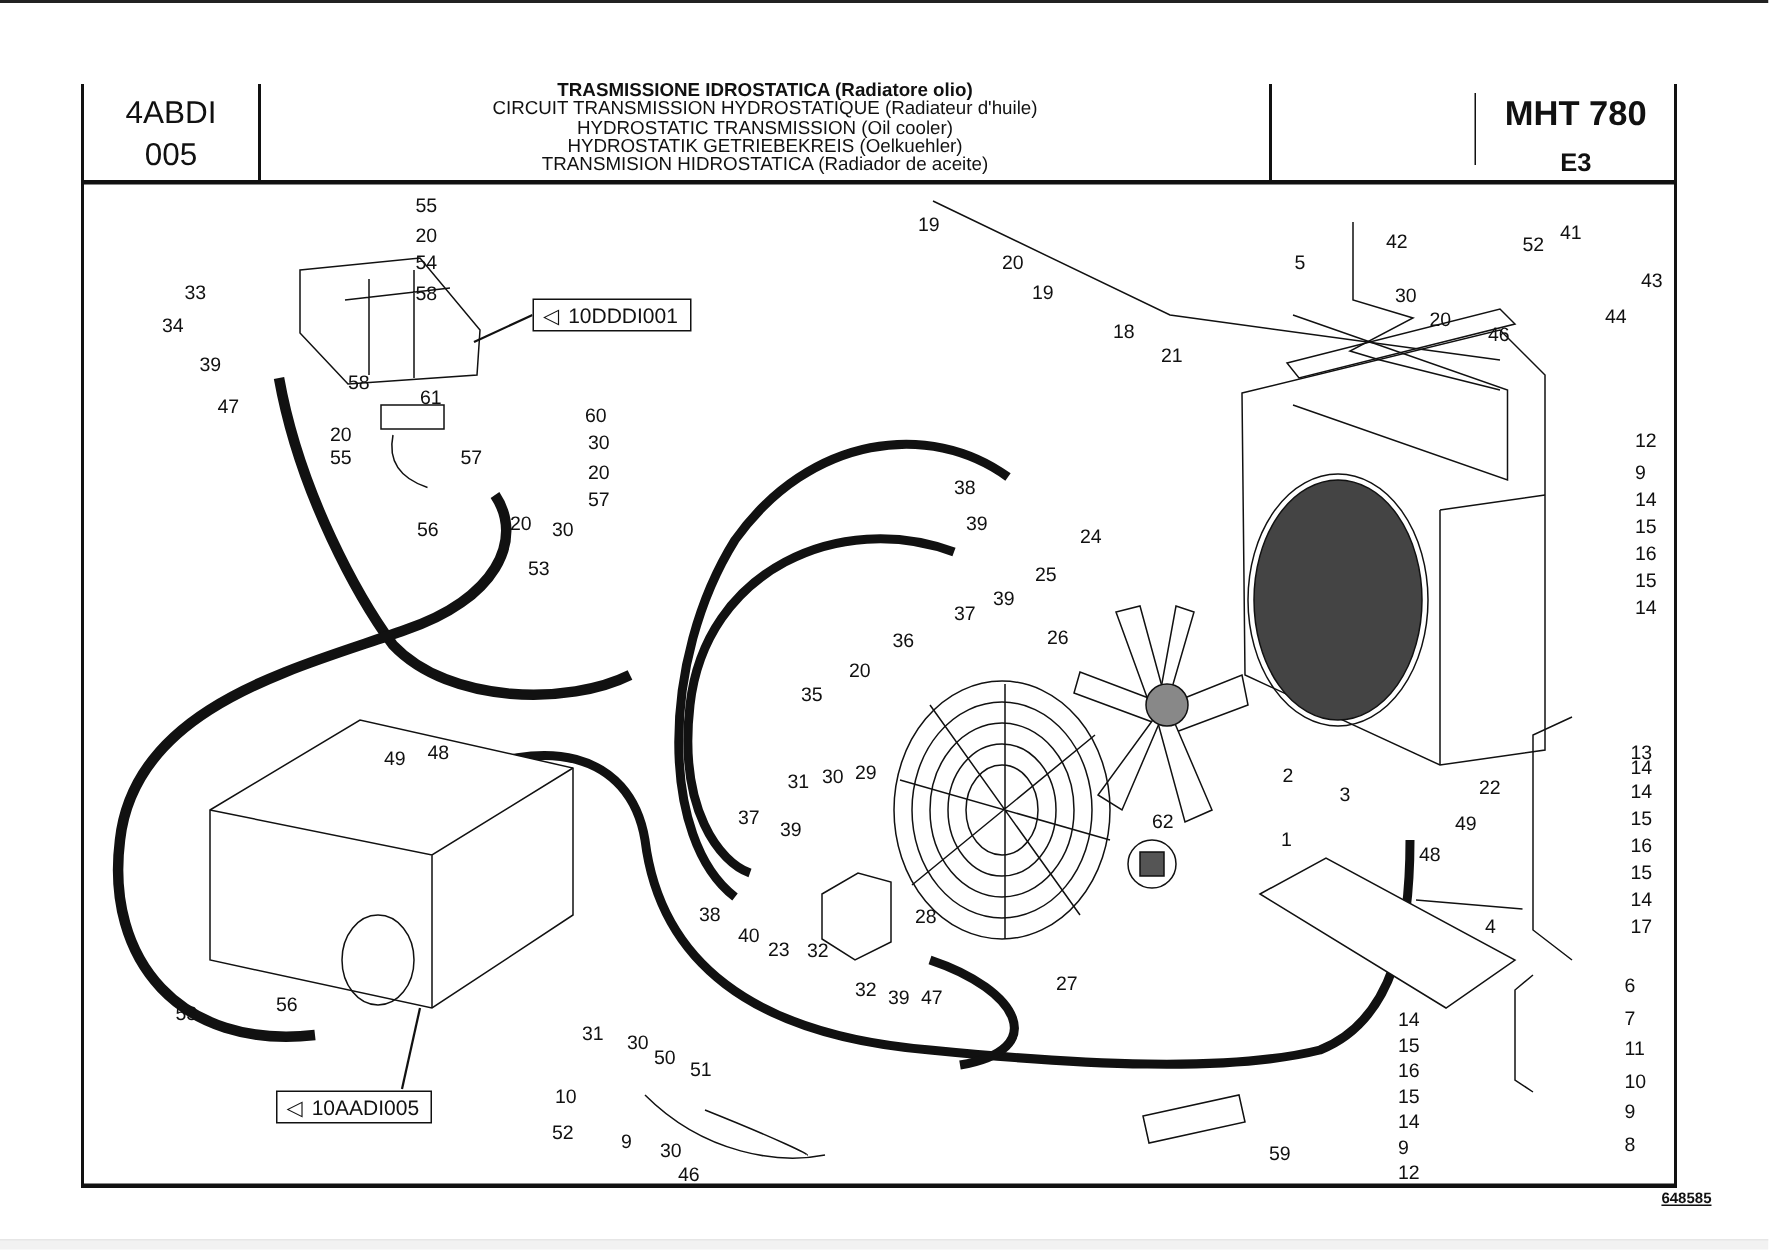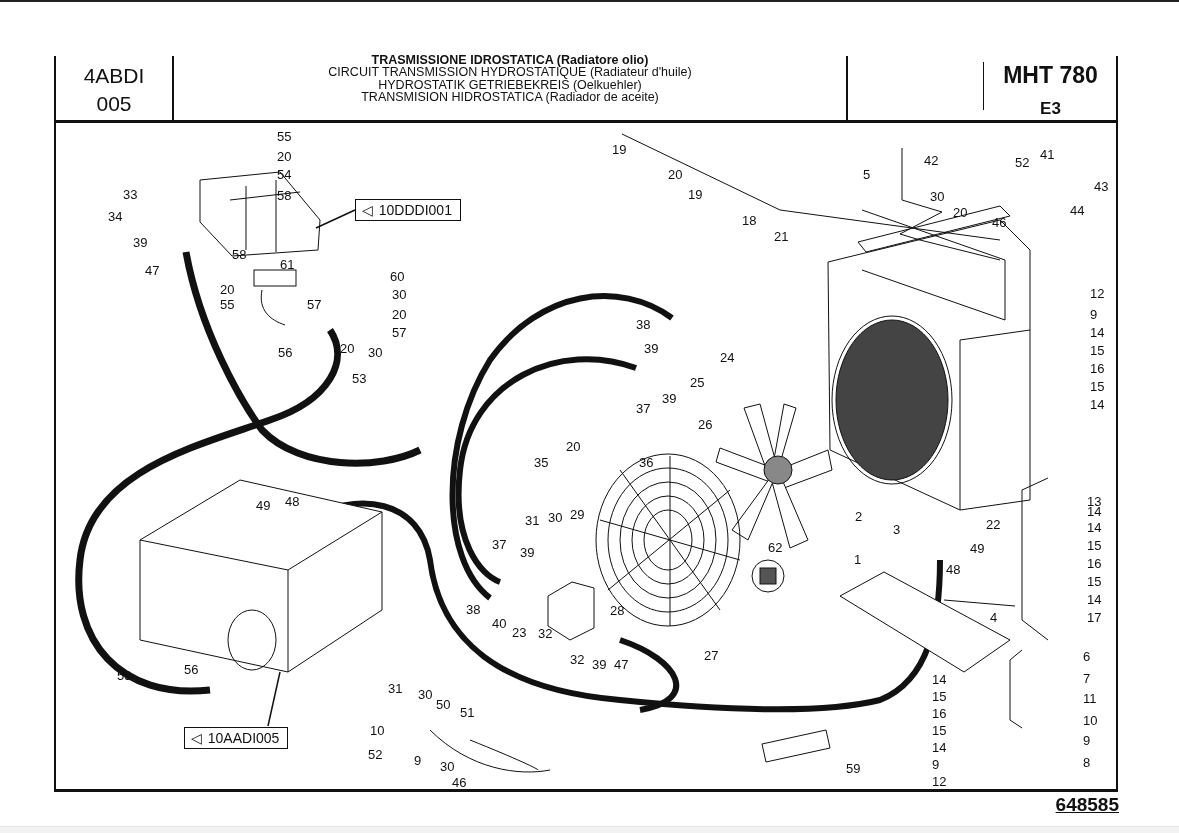--- a/index.html
+++ b/index.html
@@ -8,21 +8,21 @@
   .bottomband { position:absolute; left:0; top:826px; width:1179px; height:7px; background:#f2f2f2; border-top:1px solid #e6e6e6; }
   .frame { position:absolute; left:54px; top:56px; width:1064px; height:736px; border-left:2px solid #111; border-right:2px solid #111; border-bottom:3px solid #111; box-sizing:border-box; }
   .hdr-line { position:absolute; left:54px; top:120px; width:1064px; height:3px; background:#111; }
   .hdr-sep { position:absolute; width:2px; background:#111; }
   .code-box { position:absolute; left:56px; top:58px; width:116px; height:62px; text-align:center; font-weight:normal; font-size:21px; line-height:28px; padding-top:4px; box-sizing:border-box; }
   .title-box { position:absolute; left:174px; top:54px; width:672px; text-align:center; font-size:12.5px; line-height:12.3px; }
   .title-box .b { font-weight:bold; }
   .model-box { position:absolute; left:985px; top:58px; width:131px; text-align:center; font-weight:bold; }
   .model-box .m { font-size:23px; line-height:30px; margin-top:2px; }
   .model-box .e { font-size:17px; line-height:22px; margin-top:8px; }
-  .docnum { position:absolute; right:60px; top:794px; font-weight:bold; font-size:19px;text-decoration:underline; }
+  .docnum { position:absolute; right:38px; top:794px; font-weight:bold; font-size:10px;text-decoration:underline; }
   svg.diagram { position:absolute; left:0; top:0; }
   .lbl { position:absolute; font-size:13px; line-height:13px; white-space:nowrap; }
   .ref { position:absolute; border:1.5px solid #111; background:#fff; font-size:14px; height:22px; line-height:22px; padding:0 8px 0 6px; display:flex; align-items:center; gap:6px; box-sizing:border-box; }
   .ref .tri { font-size:14px; }
 </style>
 </head>
 <body>
 
 <div class="topline"></div>
 <div class="bottomband"></div>
@@ -35,20 +35,21 @@
 <div class="hdr-sep" style="left:983px;top:62px;height:48px;width:1px;"></div>
 
 <div class="code-box">
   <div>4ABDI</div>
   <div>005</div>
 </div>
 
 <div class="title-box">
   <div class="b">TRASMISSIONE IDROSTATICA (Radiatore olio)</div>
   <div>CIRCUIT TRANSMISSION HYDROSTATIQUE (Radiateur d'huile)</div>
+  <div>HYDROSTATIC TRANSMISSION (Oil cooler)</div>
   <div>HYDROSTATIK GETRIEBEKREIS (Oelkuehler)</div>
   <div>TRANSMISION HIDROSTATICA (Radiador de aceite)</div>
 </div>
 
 <div class="model-box">
   <div class="m">MHT 780</div>
   <div class="e">E3</div>
 </div>
 
 <div class="docnum">648585</div>
@@ -177,21 +178,21 @@
     <span class="lbl" style="left: 1090px; top: 380px;">15</span>
     <span class="lbl" style="left: 1090px; top: 398px;">14</span>
     <span class="lbl" style="left: 636px; top: 318px;">38</span>
     <span class="lbl" style="left: 644px; top: 342px;">39</span>
     <span class="lbl" style="left: 720px; top: 351px;">24</span>
     <span class="lbl" style="left: 690px; top: 376px; text-align: center;">25</span>
     <span class="lbl" style="left: 636px; top: 402px;">37</span>
     <span class="lbl" style="left: 662px; top: 392px;">39</span>
     <span class="lbl" style="left: 698px; top: 418px;">26</span>
     <span class="lbl" style="left: 566px; top: 440px;">20</span>
-    <span class="lbl" style="left: 595px; top: 456px; margin-left: 44px;">36</span>
+    <span class="lbl" style="left: 595px; top: 420px;">36</span>
     <span class="lbl" style="left: 534px; top: 456px; text-align: center;">35</span>
     <span class="lbl" style="left: 855px; top: 510px;">2</span>
     <span class="lbl" style="left: 893px; top: 523px;">3</span>
     <span class="lbl" style="left: 854px; top: 553px;">1</span>
     <span class="lbl" style="left: 768px; top: 541px;">62</span>
     <span class="lbl" style="left: 1087px; top: 459px; margin-top: 36px;">13</span>
     <span class="lbl" style="left: 1087px; top: 505px;">14</span>
     <span class="lbl" style="left: 1087px; top: 521px;">14</span>
     <span class="lbl" style="left: 1087px; top: 539px;">15</span>
     <span class="lbl" style="left: 1087px; top: 557px;">16</span>

